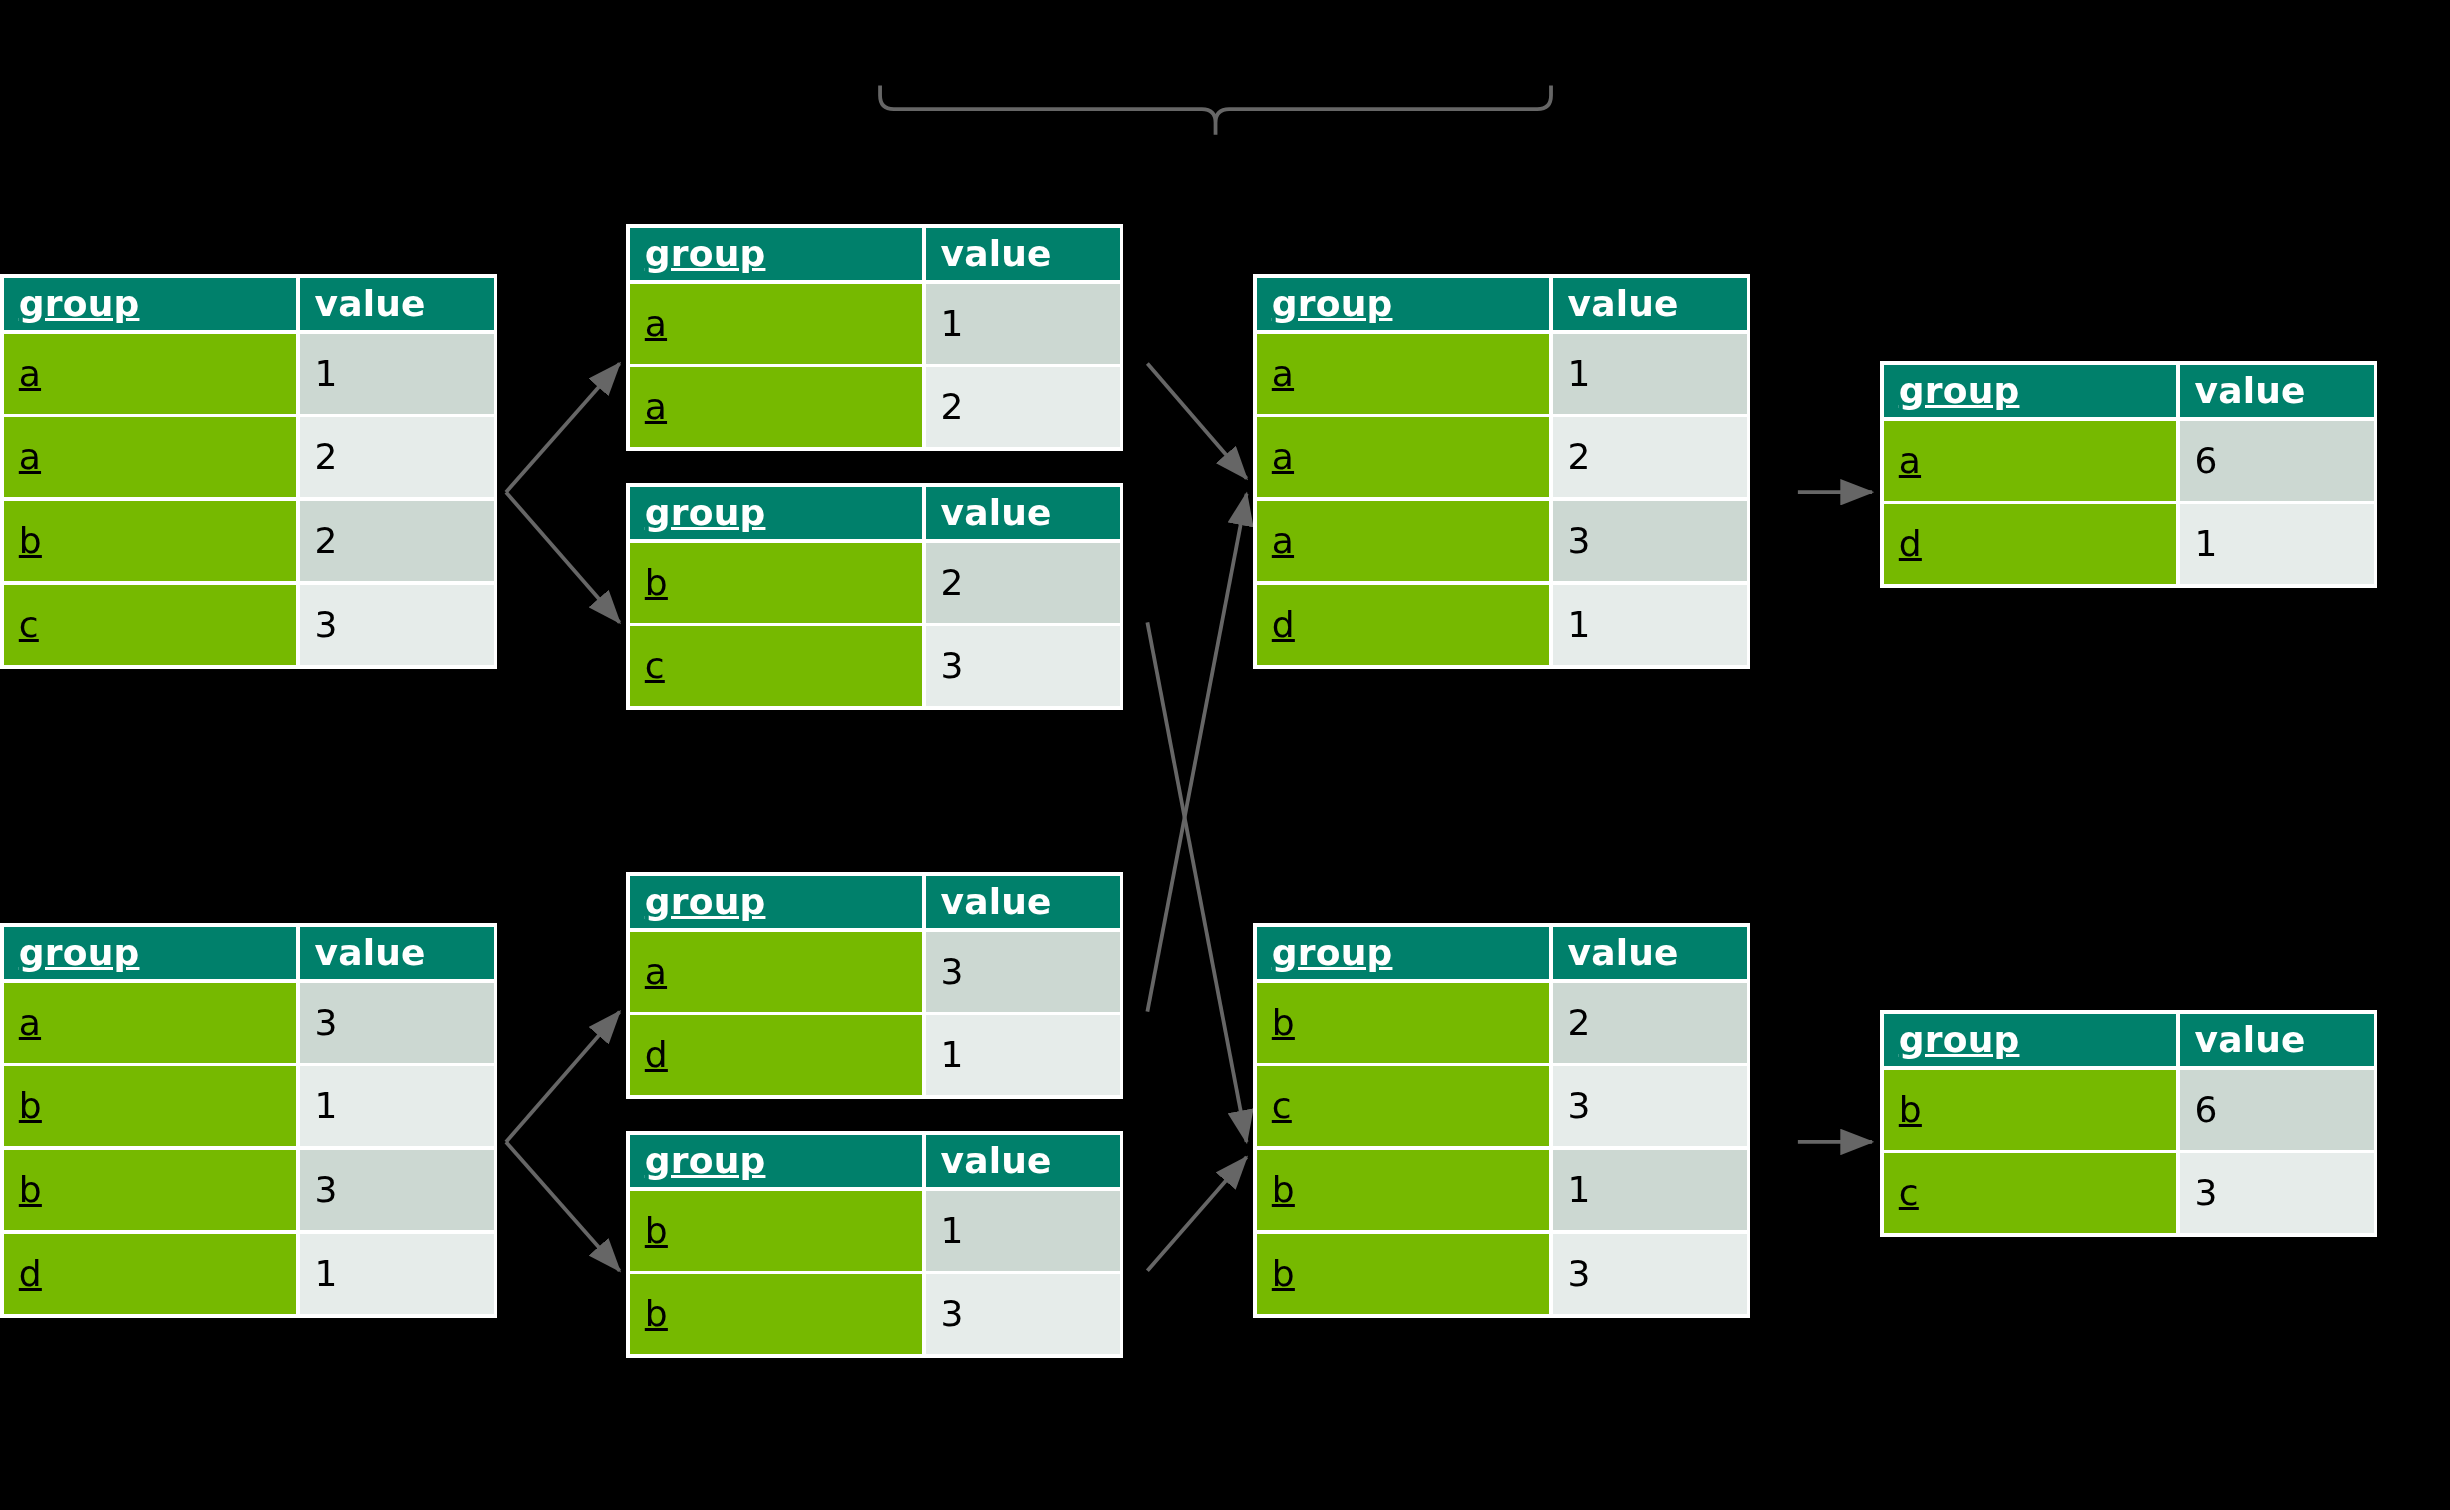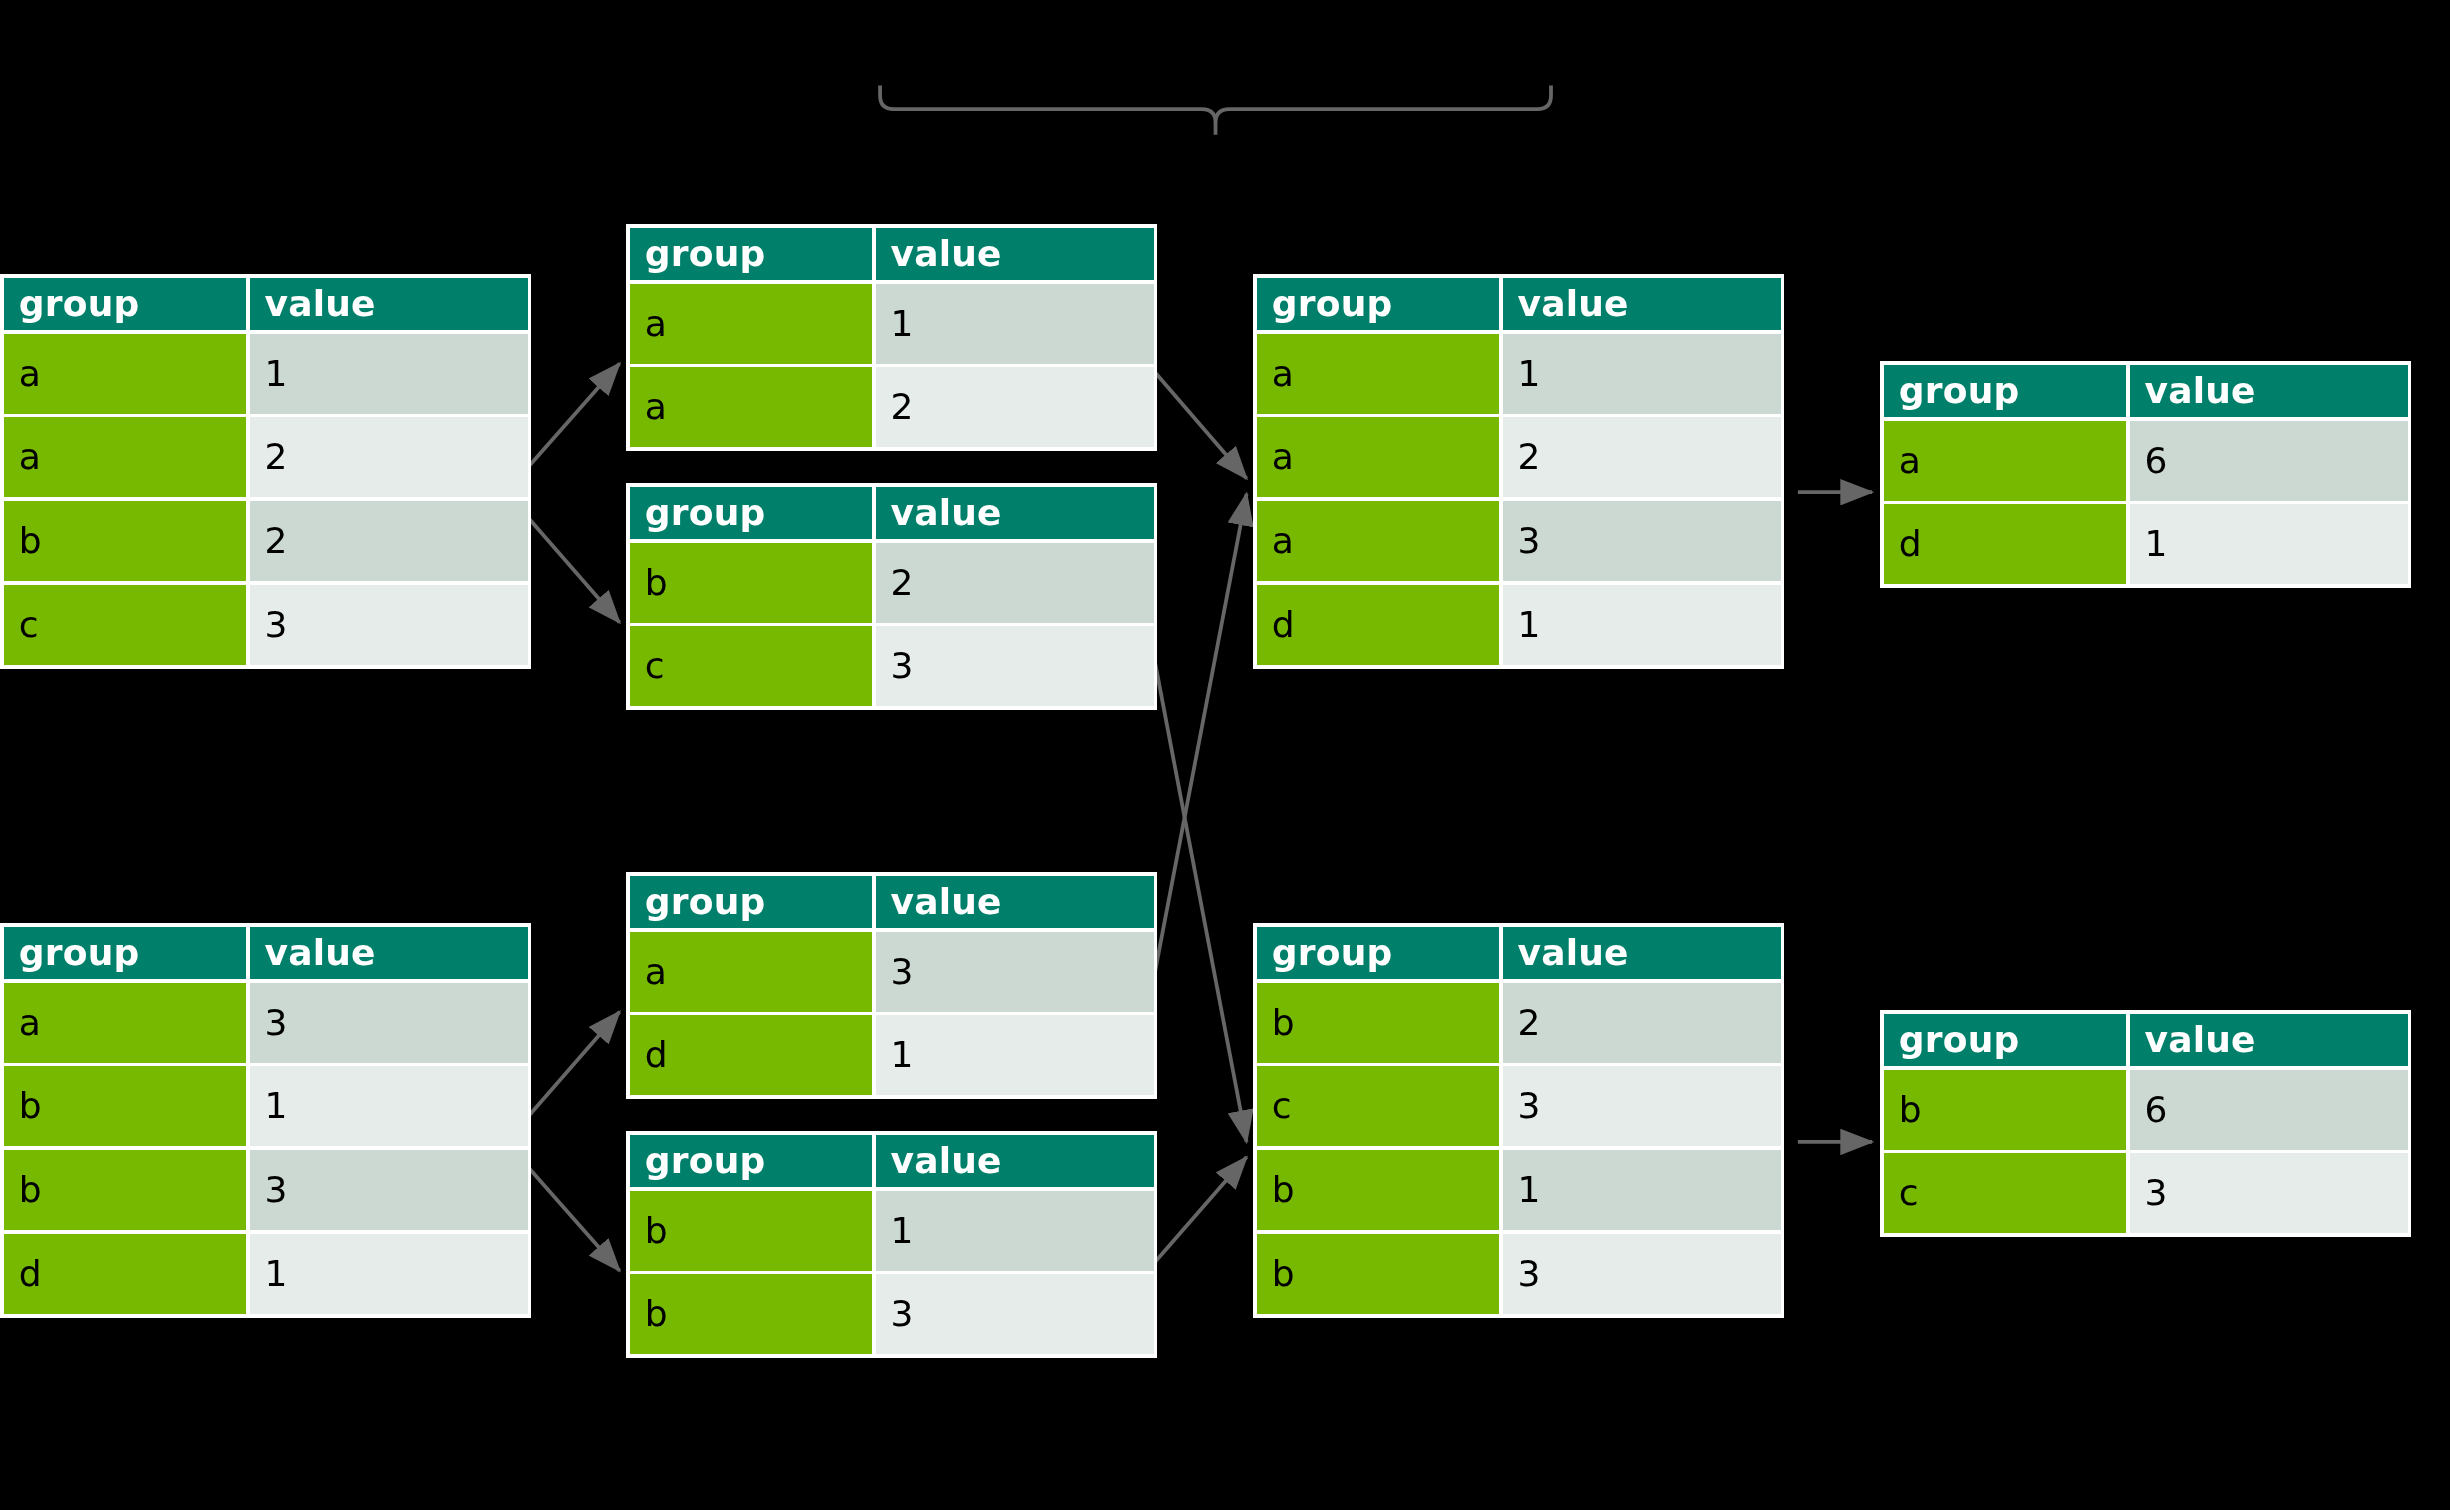--- a/index.html
+++ b/index.html
@@ -24,22 +24,22 @@
   .hdr .cell{
     background:#00806b;color:#ffffff;font-weight:bold;
   }
   .hdr .cell.c1{margin-right:3.8px;}
   .row .cell.c1{margin-right:3.8px;}
   .body .cell.c1{background:#76b900;color:#000;}
   .body.odd .cell.c2{background:#ccd8d2;color:#000;}
   .body.even .cell.c2{background:#e6ecea;color:#000;}
 
   
-  .w-g{width:242px;}
-  .w-v{width:278px;}
+  .w-g{width:292px;text-decoration:underline;}
+  .w-v{width:194px;}
 
   .hdr .cell{height:52px;}
   .body .cell{height:80px;}
 
   svg.arrows{position:absolute;left:0;top:0;width:2450px;height:1510px;pointer-events:none;}
 </style>
 </head>
 <body>
 
 <div id="stage">

